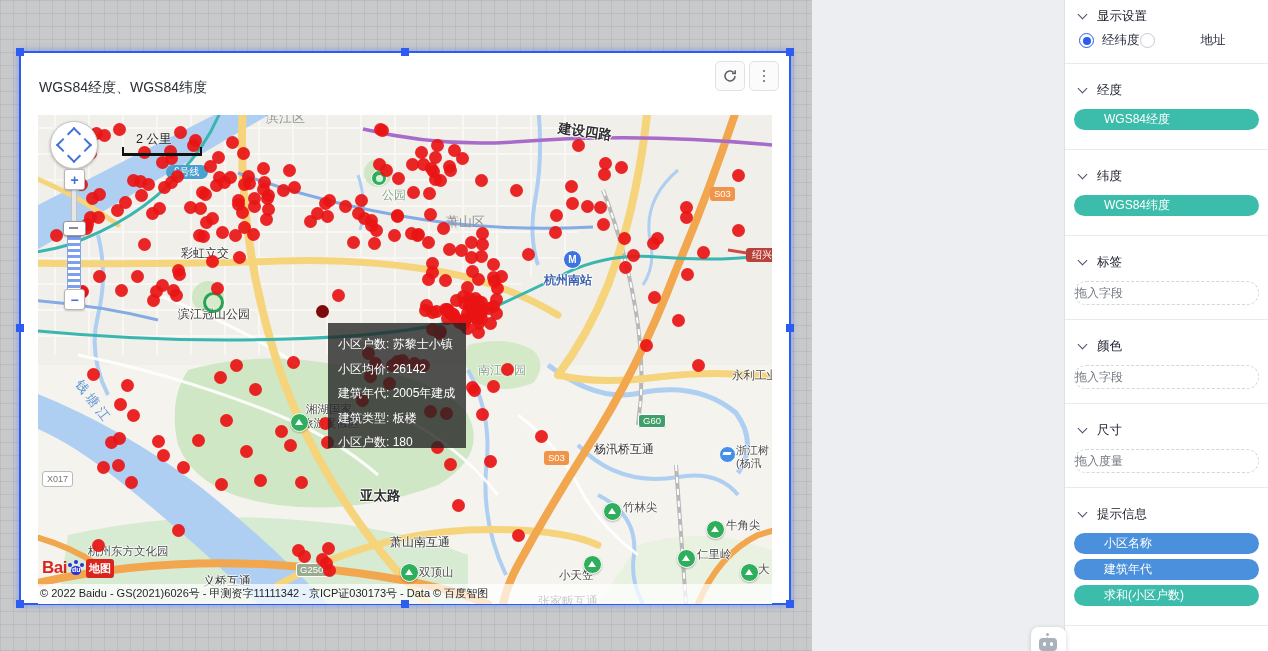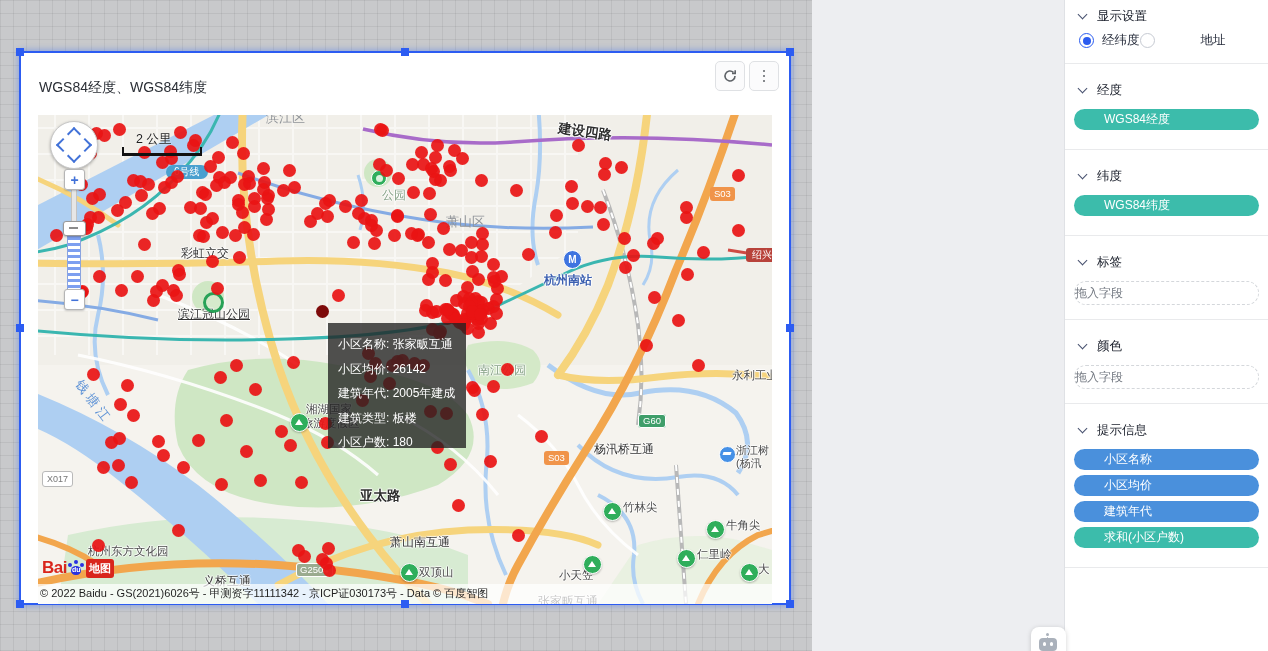--- a/index.html
+++ b/index.html
@@ -246,21 +246,21 @@
           <div class="ml road" style="left: 352px; top: 419px;">萧山南互通</div>
           <div class="ml plain" style="left: 50px; top: 429px;">杭州东方文化园</div>
           <div class="ml road" style="left: 165px; top: 458px;">义桥互通</div>
           <div class="ml plain" style="left: 381px; top: 450px;">双顶山</div>
           <div class="ml plain" style="left: 521px; top: 453px;">小天笠</div>
           <div class="ml plain" style="left: 585px; top: 385px;">竹林尖</div>
           <div class="ml plain" style="left: 688px; top: 403px;">牛角尖</div>
           <div class="ml plain" style="left: 659px; top: 432px;">仁里岭</div>
           <div class="ml plain" style="left: 720px; top: 447px;">大</div>
           <div class="ml road" style="left: 500px; top: 478px;">张家畈互通</div>
-          <div class="ml road" style="left: 140px; top: 191px; text-decoration: underline;">滨江冠山公园</div>
+          <div class="ml road" style="left: 140px; top: 191px;">滨江冠山公园</div>
           <div class="ml plain" style="left: 268px; top: 287px;">湘湖国家</div>
           <div class="ml plain" style="left: 264px; top: 301px;">旅游度假区</div>
           <div class="ml water" style="left: 30px; top: 278px; transform: rotate(52deg);">钱塘江</div>
         </div>
       <div id="badges-layer">
           <div class="bdg metro" style="left: 128px; top: 50px;">6号线</div>
           <div class="bdg s" style="left: 672px; top: 72px;">S03</div>
           <div class="bdg s" style="left: 506px; top: 336px;">S03</div>
           <div class="bdg g" style="left: 600px; top: 299px;">G60</div>
           <div class="bdg g2" style="left: 258px; top: 448px;">G2504</div>
@@ -561,21 +561,21 @@
           <div class="dot" style="left: 253.5px; top: 428.5px;"></div>
           <div class="dot" style="left: 281.5px; top: 441.5px;"></div>
           <div class="dot" style="left: 181.5px; top: 298.5px;"></div>
           <div class="dot" style="left: 133.5px; top: 408.5px;"></div>
           <div class="dot" style="left: 88.5px; top: 293.5px;"></div>
           <div class="dot" style="left: 533.5px; top: 23.5px;"></div>
           <div class="dot hv" style="left: 277.5px; top: 189.5px;"></div>
         </div>
 
       <div class="tip">
-        <div>小区名称: 张家畈互通</div>
+        <div>小区户数: 苏黎士小镇</div>
         <div>小区均价: 26142</div>
         <div>建筑年代: 2005年建成</div>
         <div>建筑类型: 板楼</div>
         <div>小区户数: 180</div>
       </div>
 
       <div class="pan">
         <span class="pa n"></span>
         <span class="pa s"></span>
         <span class="pa w"></span>
@@ -646,25 +646,33 @@
             <span class="chev"></span>
             <span class="sec-t">颜色</span>
           </div>
           <div class="sec-b">
             <div class="pill-drop">拖入字段</div>
           </div>
         </section>
         <section class="sec">
           <div class="sec-h">
             <span class="chev"></span>
+            <span class="sec-t">尺寸</span>
+          </div>
+          <div class="sec-b">
+            <div class="pill-drop">拖入度量</div>
+          </div>
+        </section>
+        <section class="sec">
+          <div class="sec-h">
+            <span class="chev"></span>
             <span class="sec-t">提示信息</span>
           </div>
           <div class="sec-b">
             <div class="pill blue">小区名称</div>
-            <div class="pill blue">小区均价</div>
             <div class="pill blue">建筑年代</div>
             <div class="pill teal">求和(小区户数)</div>
           </div>
         </section>
       </div>
   </div>
 
   <div class="robot-btn">
     <span class="robot"></span>
   </div>

